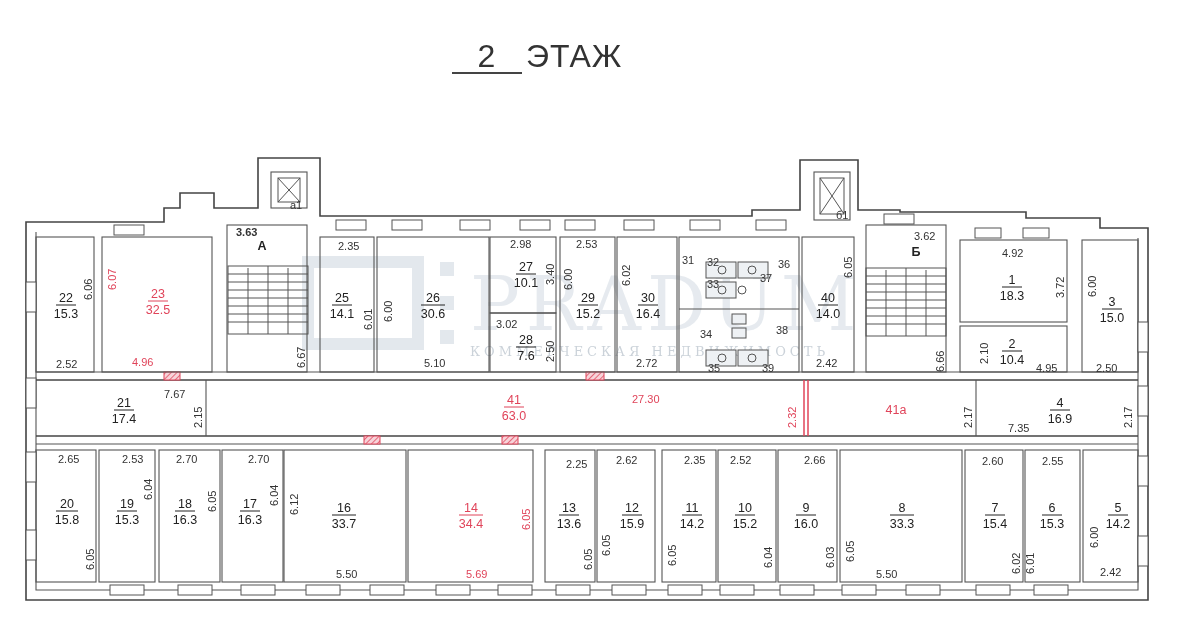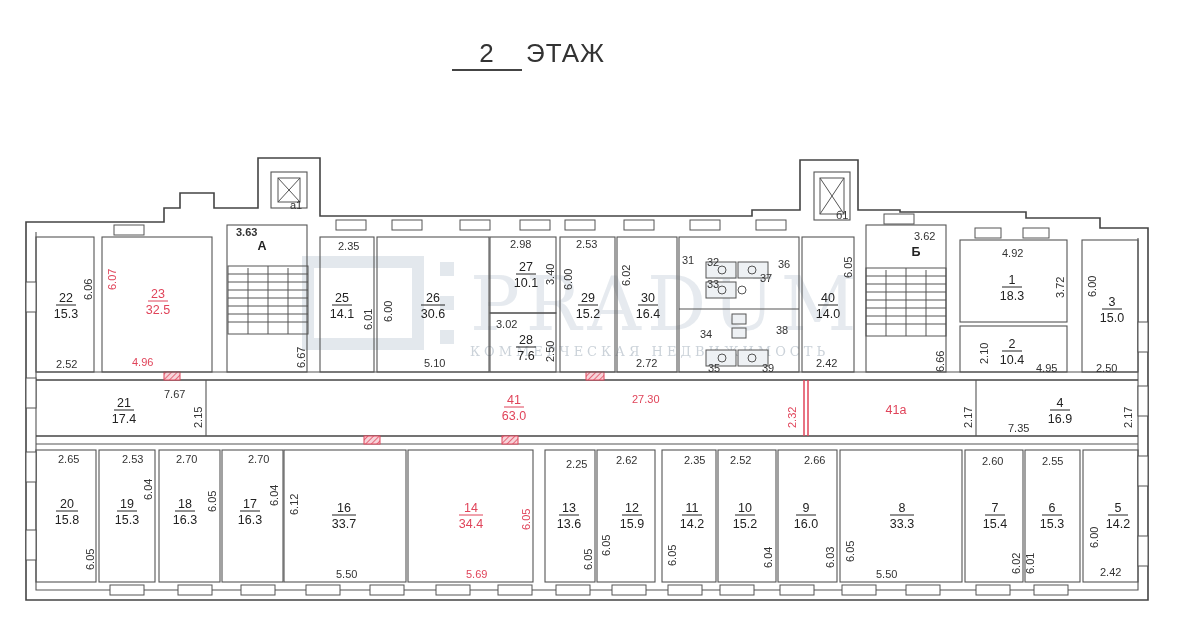--- a/index.html
+++ b/index.html
@@ -1,18 +1,18 @@
 <!DOCTYPE html>
 <html><head>
 <meta charset="utf-8">
 <style>
   html, body { margin:0; padding:0; background:#ffffff; }
   body { width:1200px; height:620px; position:relative; overflow:hidden;
          font-family:"Liberation Sans", "DejaVu Sans", sans-serif; color:#2b2b2b; }
-  .title { position:absolute; left:452px; top:38px; font-size:26px; letter-spacing:1px; color:#333; }
+  .title { position:absolute; left:452px; top:38px; font-size:32px; letter-spacing:1px; color:#333; }
   .title .num { display:inline-block; width:70px; text-align:center; border-bottom:2px solid #444; line-height:28px; padding:0 0 2px 0; margin-right:4px;}
   .title .word { font-weight:normal; }
   svg { position:absolute; left:0; top:0; }
   .wall { fill:none; stroke:#444; stroke-width:1.6; }
   .wall2 { fill:none; stroke:#555; stroke-width:1.1; }
   .win { fill:#fff; stroke:#555; stroke-width:1; }
   .dim { font-size:11px; fill:#333; }
   .dimr { font-size:11px; fill:#e0445a; }
   .rn { font-size:12.5px; fill:#222; text-anchor:middle; }
   .rnr { font-size:12.5px; fill:#e0445a; text-anchor:middle; }

